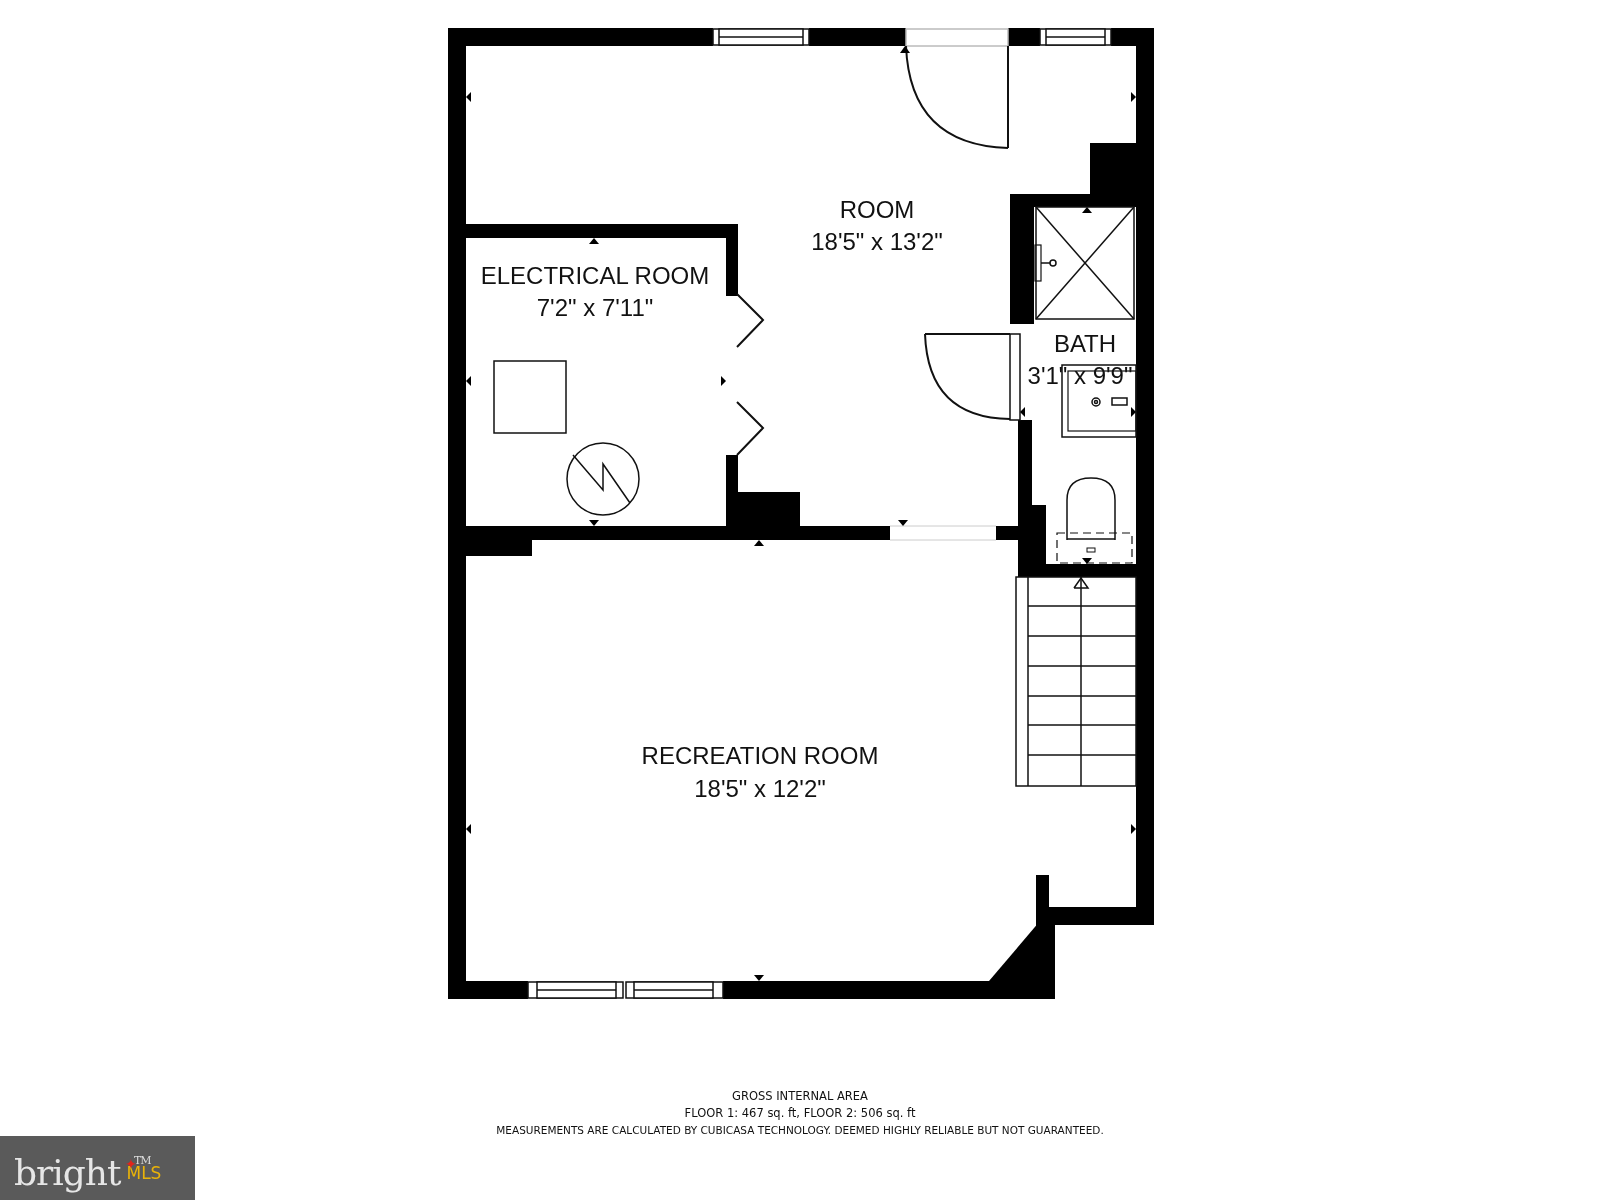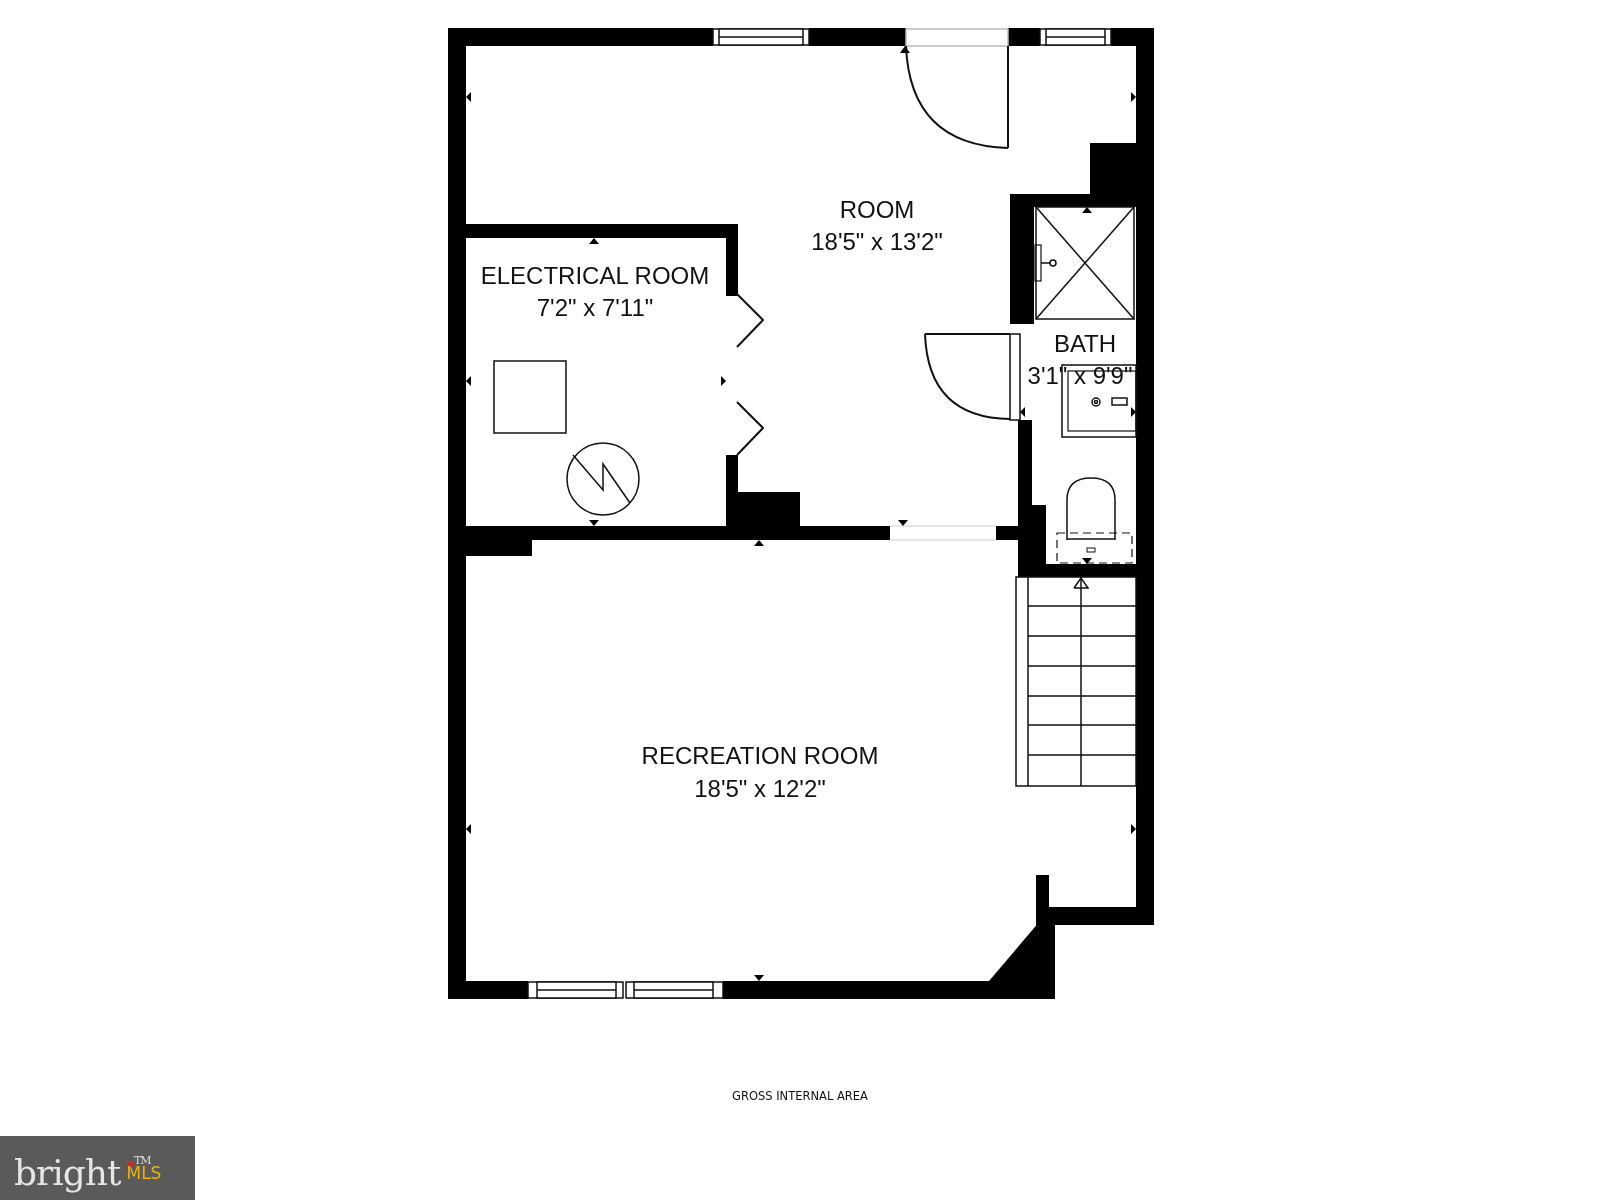--- a/index.html
+++ b/index.html
@@ -191,20 +191,22 @@
     <text class="room-label" x="1080" y="384">3'1" x 9'9"</text>
   </g>
   <g>
     <text class="room-label" x="760" y="764">RECREATION ROOM</text>
     <text class="room-label" x="760" y="797">18'5" x 12'2"</text>
   </g>
 </svg>
 
 <div class="footer" style="top:1088px;">
   <div class="line">GROSS INTERNAL AREA</div>
+  <div class="line">FLOOR 1: 467 sq. ft, FLOOR 2: 506 sq. ft</div>
+  <div class="line disclaimer">MEASUREMENTS ARE CALCULATED BY CUBICASA TECHNOLOGY. DEEMED HIGHLY RELIABLE BUT NOT GUARANTEED.</div>
 </div>
 
 <div class="logo">
   <span class="word">
     <span>bright</span>
     <span class="star">✦</span>
     <span class="tm">TM</span>
   </span>
   <span class="mls">MLS</span>
 </div>

